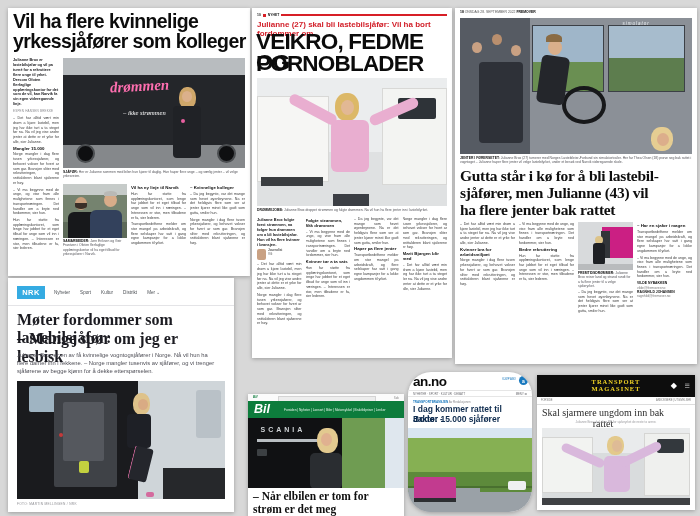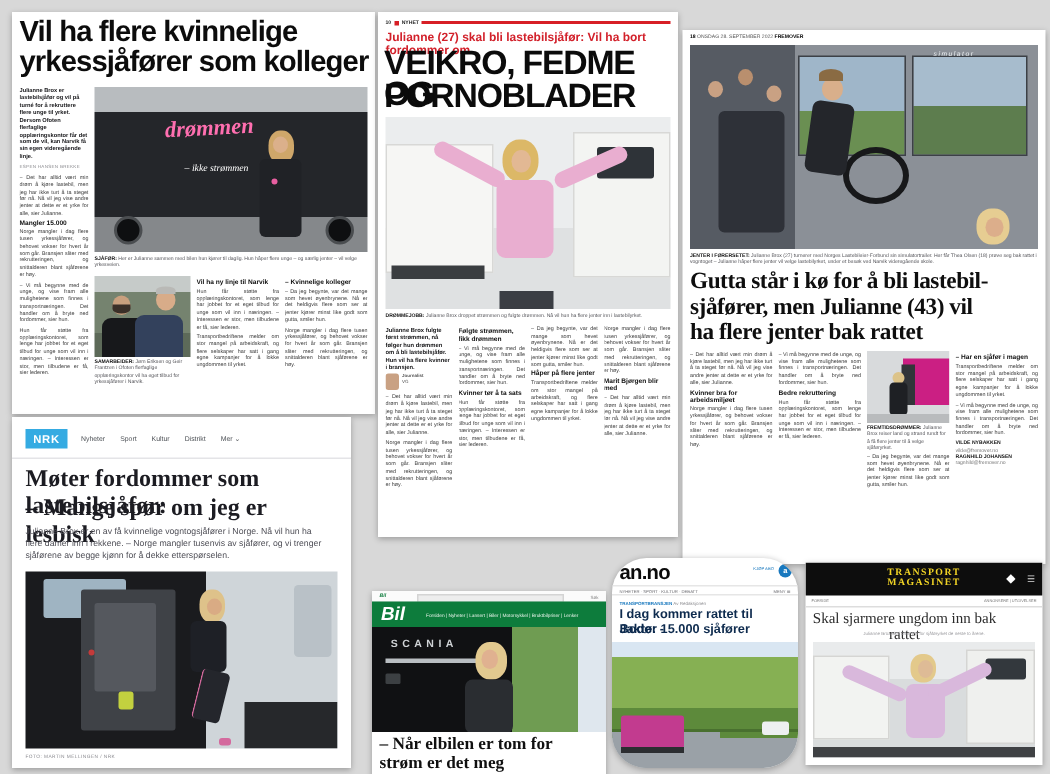--- a/index.html
+++ b/index.html
@@ -25,21 +25,21 @@
   #pa .byl{font-size:3px;color:#8a8a8e;letter-spacing:.2px;margin:0 0 3px 0;}
   
   #pb{left:252px;top:8px;width:200px;height:350px;}
   #pb .folio{position:absolute;left:5px;top:4px;width:190px;height:6px;display:flex;align-items:center;gap:2px;}
   #pb .folio .t{font-size:3.4px;font-weight:bold;color:#1a1a1a;}
   #pb .redline{flex:1;height:2.2px;background:#d71f26;}
   #pb .kicker{position:absolute;left:5px;top:12px;font-size:8px;font-weight:bold;color:#d2202a;}
   #pb .bigh{position:absolute;left:4px;width:194px;font-weight:900;font-size:22.5px;line-height:.95;
             letter-spacing:-.8px;color:#0b0b0b;}
   
-  #pc{left:455px;top:20px;width:242px;height:356px;}
+  #pc{left:455px;top:8px;width:242px;height:356px;}
   #pc .folio{position:absolute;left:5px;top:2px;font-size:3.4px;color:#555;}
   #pc .folio b{color:#000;}
   #pc .headl{position:absolute;left:5px;width:232px;font-family:"Liberation Serif",serif;
              font-weight:800;font-size:15.5px;line-height:1.07;letter-spacing:-.3px;color:#0e0e0e;}
   
   #pd{left:8px;top:278px;width:226px;height:234px;}
   #pd .logo{position:absolute;left:9px;top:8px;width:28px;height:13px;background:#35abe2;color:#fff;
             font-weight:bold;font-size:7.5px;display:flex;align-items:center;justify-content:center;letter-spacing:.5px;}
   #pd .nav{position:absolute;left:46px;top:12px;display:flex;gap:10px;font-size:4.6px;color:#4d5156;}
   #pd .div{position:absolute;left:0;top:27px;width:226px;height:1px;background:#e4e4e7;}

